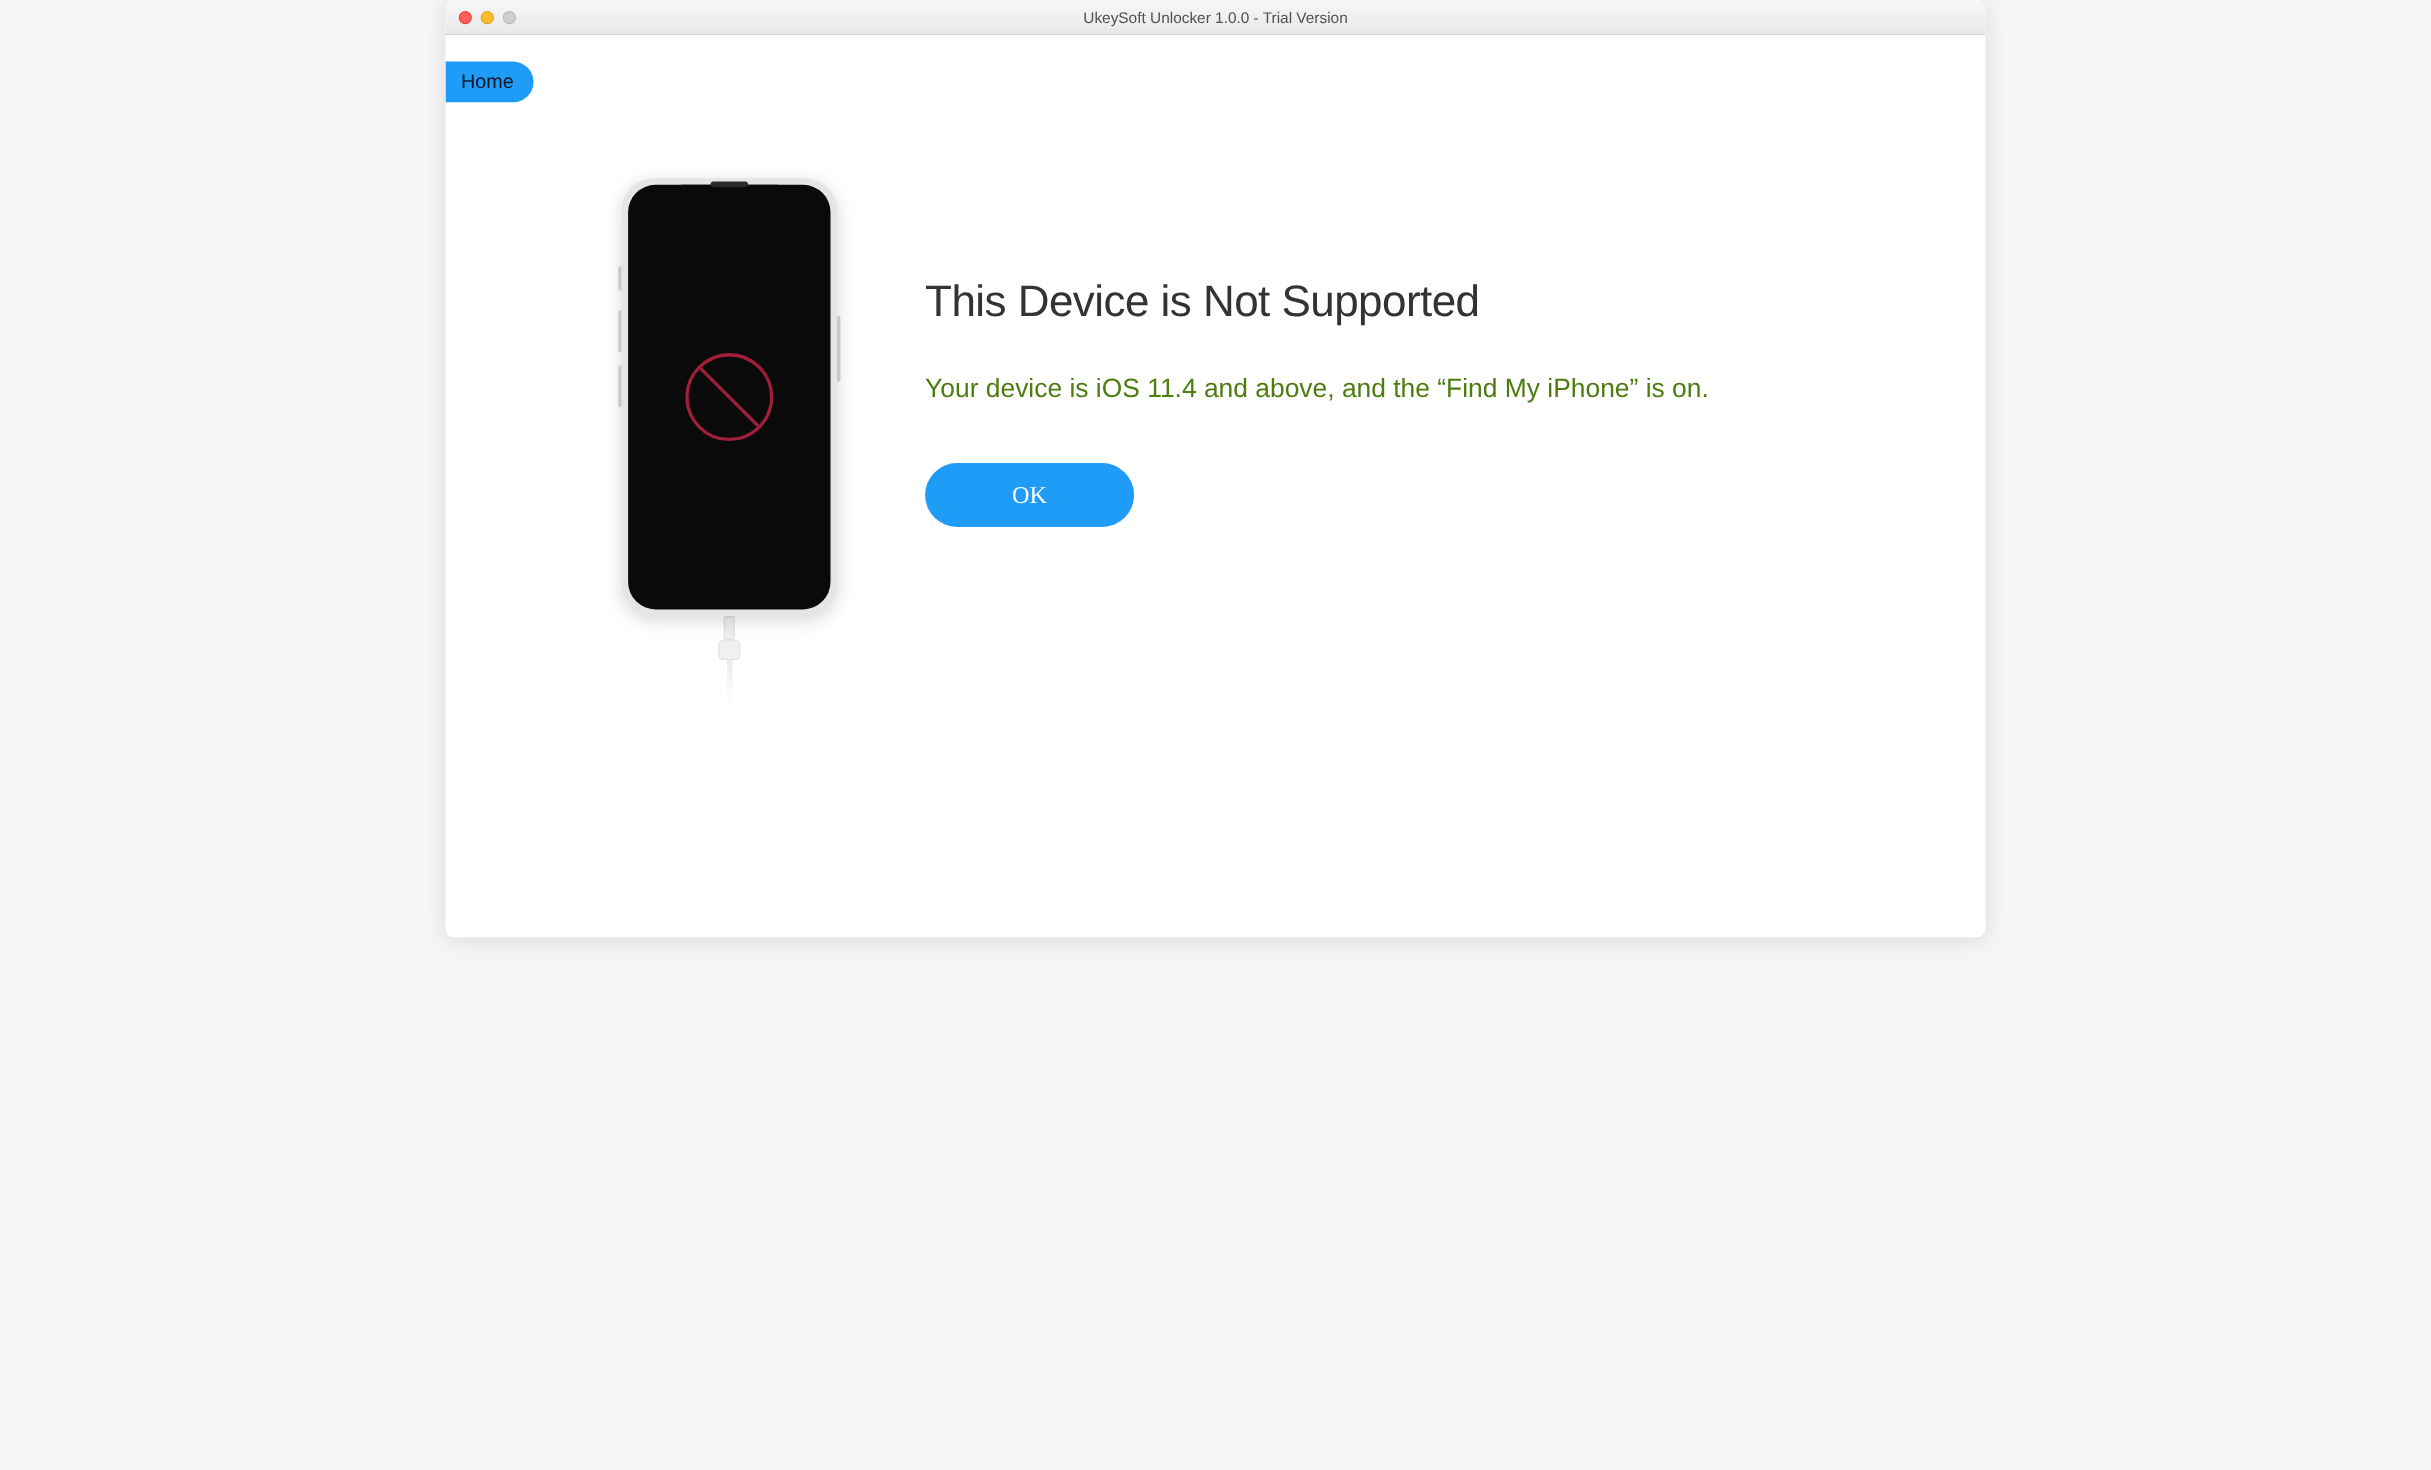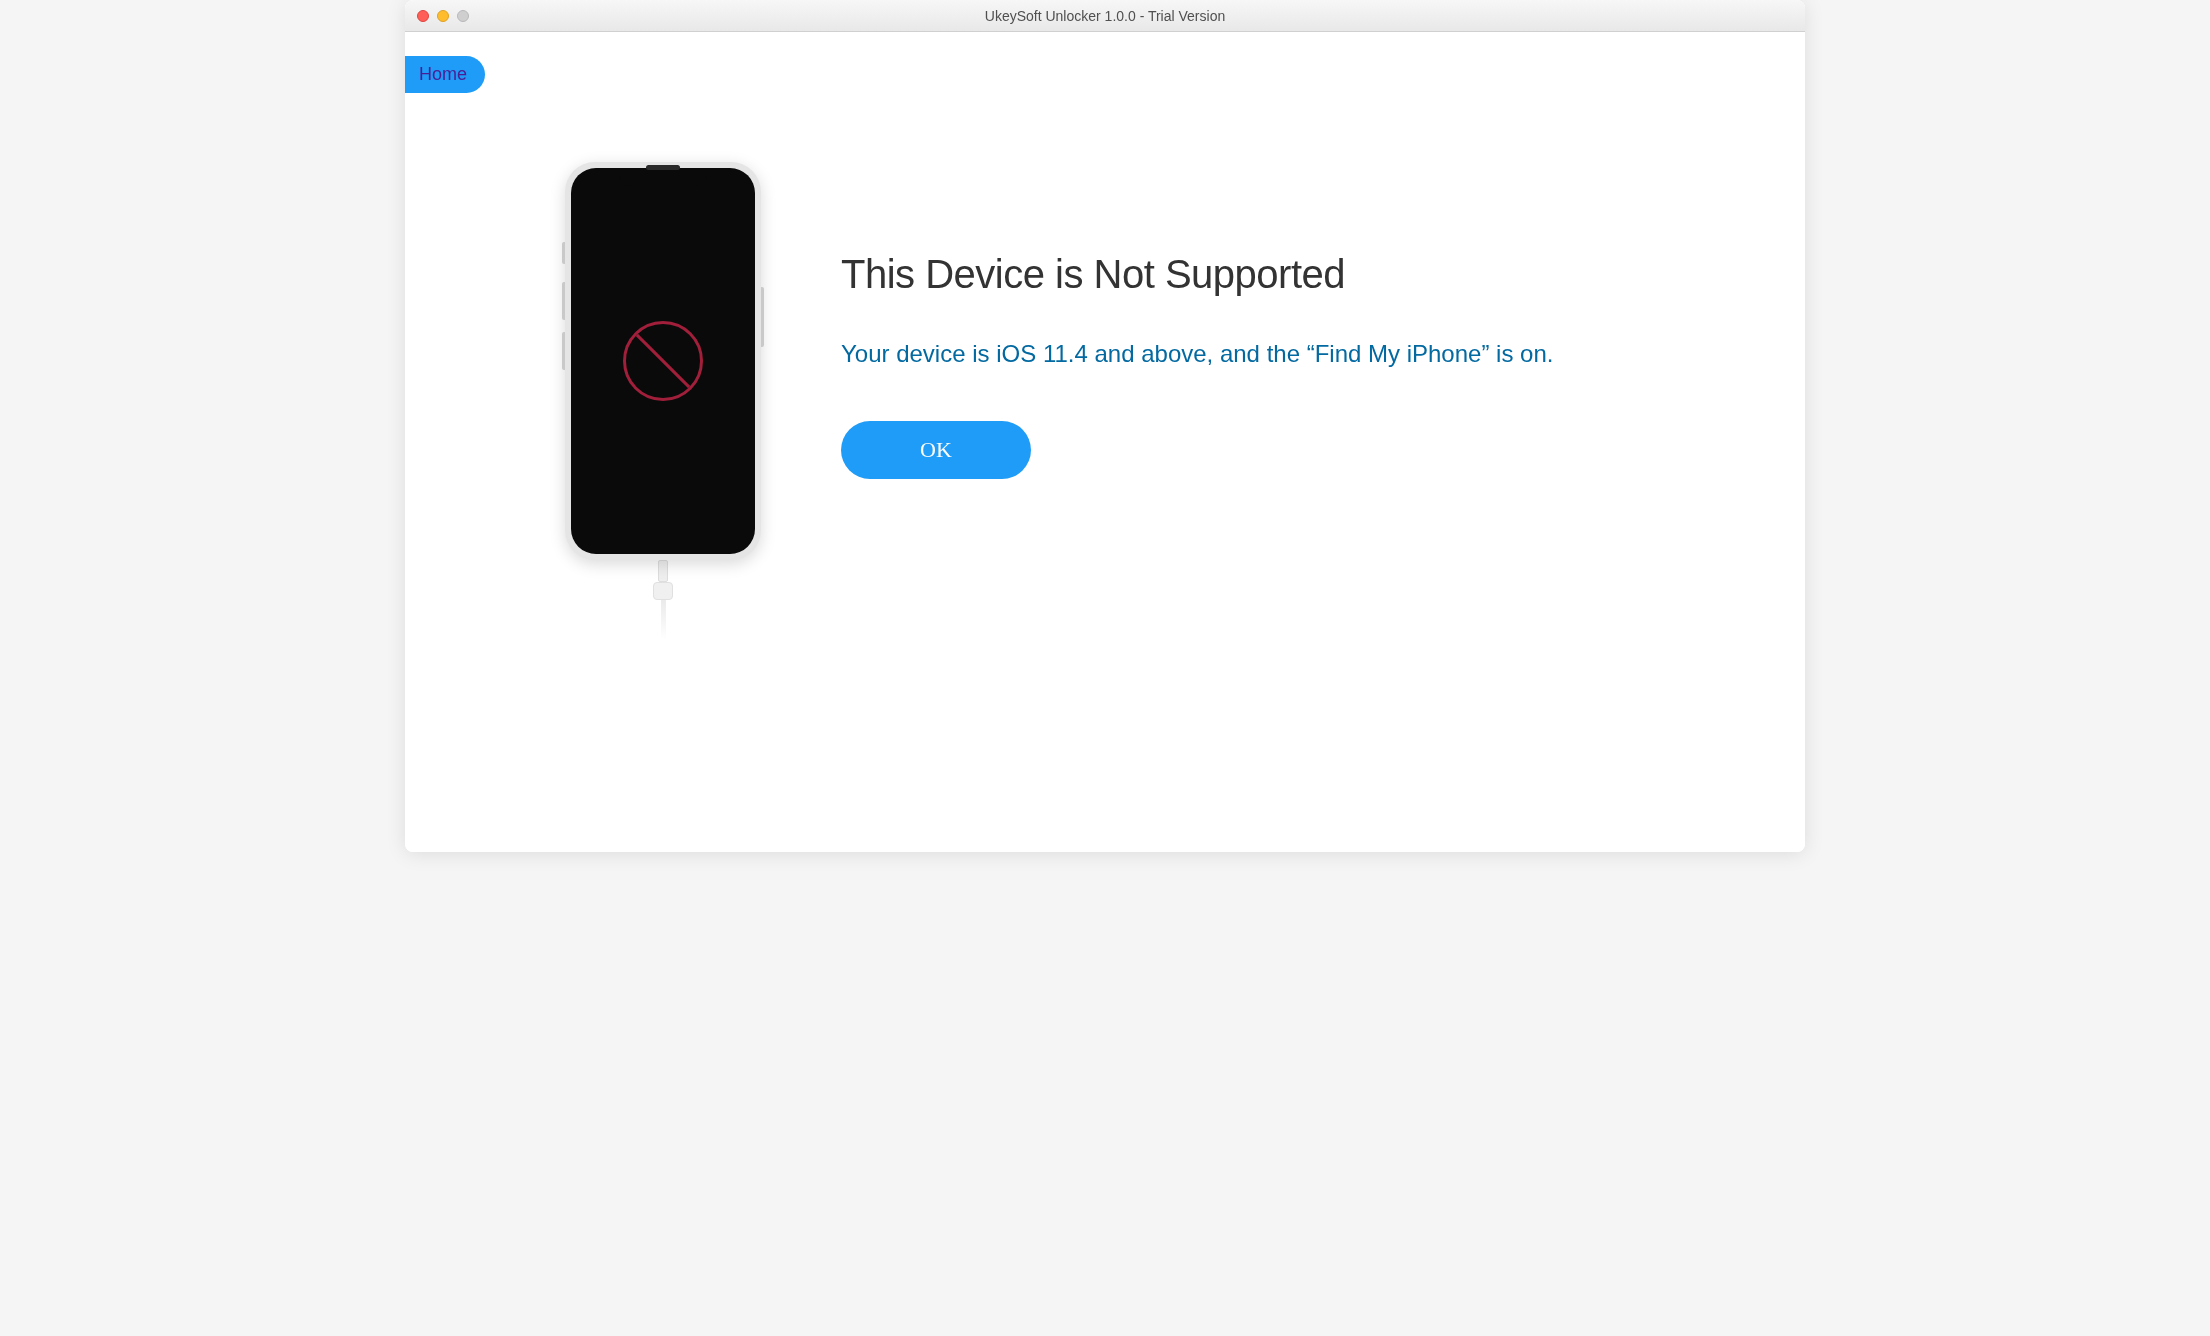--- a/index.html
+++ b/index.html
@@ -66,21 +66,21 @@
       background: #fff;
       min-height: 820px;
       position: relative;
     }
 
     .home-button {
       position: absolute;
       top: 24px;
       left: 0;
       background: #1e9cf7;
-      color: #4c1d95;
+      color: #0f172a;
       border: none;
       padding: 8px 18px 8px 14px;
       font-size: 18px;
       border-radius: 0 22px 22px 0;
       cursor: pointer;
       font-family: inherit;
     }
 
     .main-area {
       display: flex;
@@ -220,21 +220,21 @@
     .heading {
       font-size: 40px;
       font-weight: 400;
       color: #333;
       margin-bottom: 40px;
       letter-spacing: -0.5px;
     }
 
     .subtext {
       font-size: 24px;
-      color: #0369a1;
+      color: #4d7c0f;
       margin-bottom: 50px;
       line-height: 1.4;
       font-weight: 300;
     }
 
     .ok-button {
       background: #1e9cf7;
       color: #fff;
       border: none;
       padding: 16px 0;

